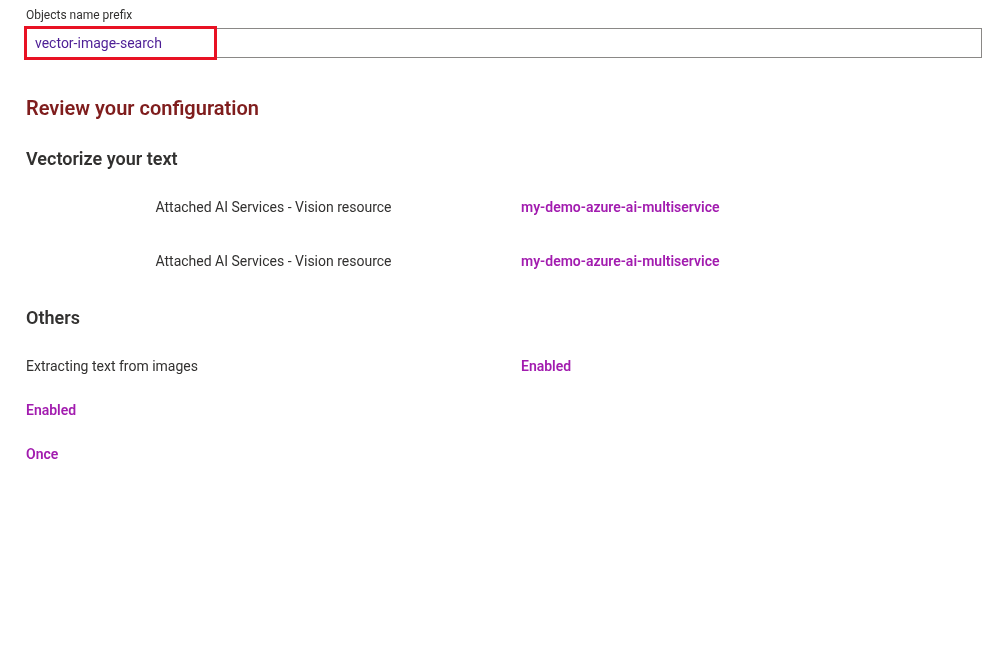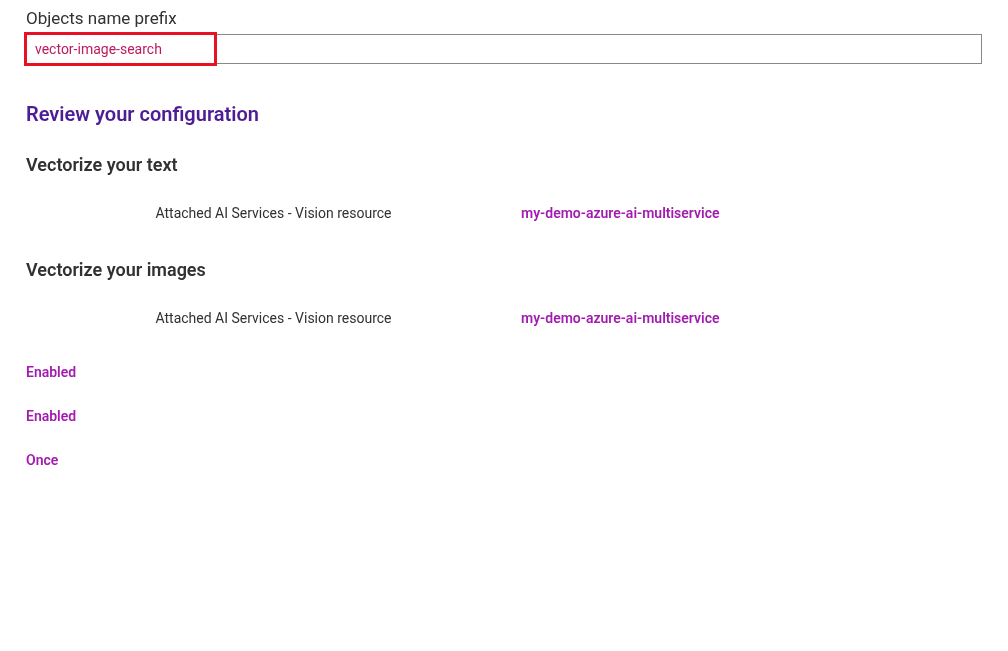--- a/index.html
+++ b/index.html
@@ -8,53 +8,53 @@
       box-sizing: border-box;
     }
     body {
       font-family: "Segoe UI", -apple-system, BlinkMacSystemFont, Roboto, "Helvetica Neue", sans-serif;
       background: #ffffff;
       color: #323130;
       padding: 0 26px;
       width: 1008px;
     }
     .field-label {
-      font-size: 17px;
+      font-size: 12px;
       color: #323130;
       margin-top: 8px;
       margin-bottom: 6px;
       font-weight: 400;
     }
     .input-wrapper {
       position: relative;
       margin-bottom: 38px;
     }
     .text-input {
       width: 100%;
       height: 30px;
       border: 1px solid #8a8886;
       padding: 4px 8px;
       font-size: 14px;
       font-family: inherit;
-      color: #be185d;
+      color: #4c1d95;
       outline: none;
     }
     .red-highlight {
       position: absolute;
       top: -2px;
       left: -2px;
       width: 193px;
       height: 34px;
       border: 3px solid #e81123;
       pointer-events: none;
     }
     h2.page-heading {
       font-size: 20px;
       font-weight: 600;
-      color: #4c1d95;
+      color: #7f1d1d;
       margin-bottom: 28px;
     }
     h3.section-heading {
       font-size: 18px;
       font-weight: 600;
       color: #323130;
       margin-bottom: 30px;
       margin-top: 28px;
     }
     .kv-row {
@@ -94,29 +94,30 @@
 
 <div class="section">
   <h3 class="section-heading">Vectorize your text</h3>
   <div class="kv-row last-in-section">
     <div class="kv-label">Attached AI Services - Vision resource</div>
     <div class="kv-value">my-demo-azure-ai-multiservice</div>
   </div>
 </div>
 
 <div class="section">
-  <h3 class="section-heading">Vectorize your images</h3>
   <div class="kv-row last-in-section">
     <div class="kv-label">Attached AI Services - Vision resource</div>
     <div class="kv-value">my-demo-azure-ai-multiservice</div>
   </div>
 </div>
 
 <div class="section">
+  <h3 class="section-heading">Others</h3>
   <div class="kv-row">
+    <div class="kv-label">Extracting text from images</div>
     <div class="kv-value">Enabled</div>
   </div>
   <div class="kv-row">
     <div class="kv-value">Enabled</div>
   </div>
   <div class="kv-row">
     <div class="kv-value">Once</div>
   </div>
 </div>
 

